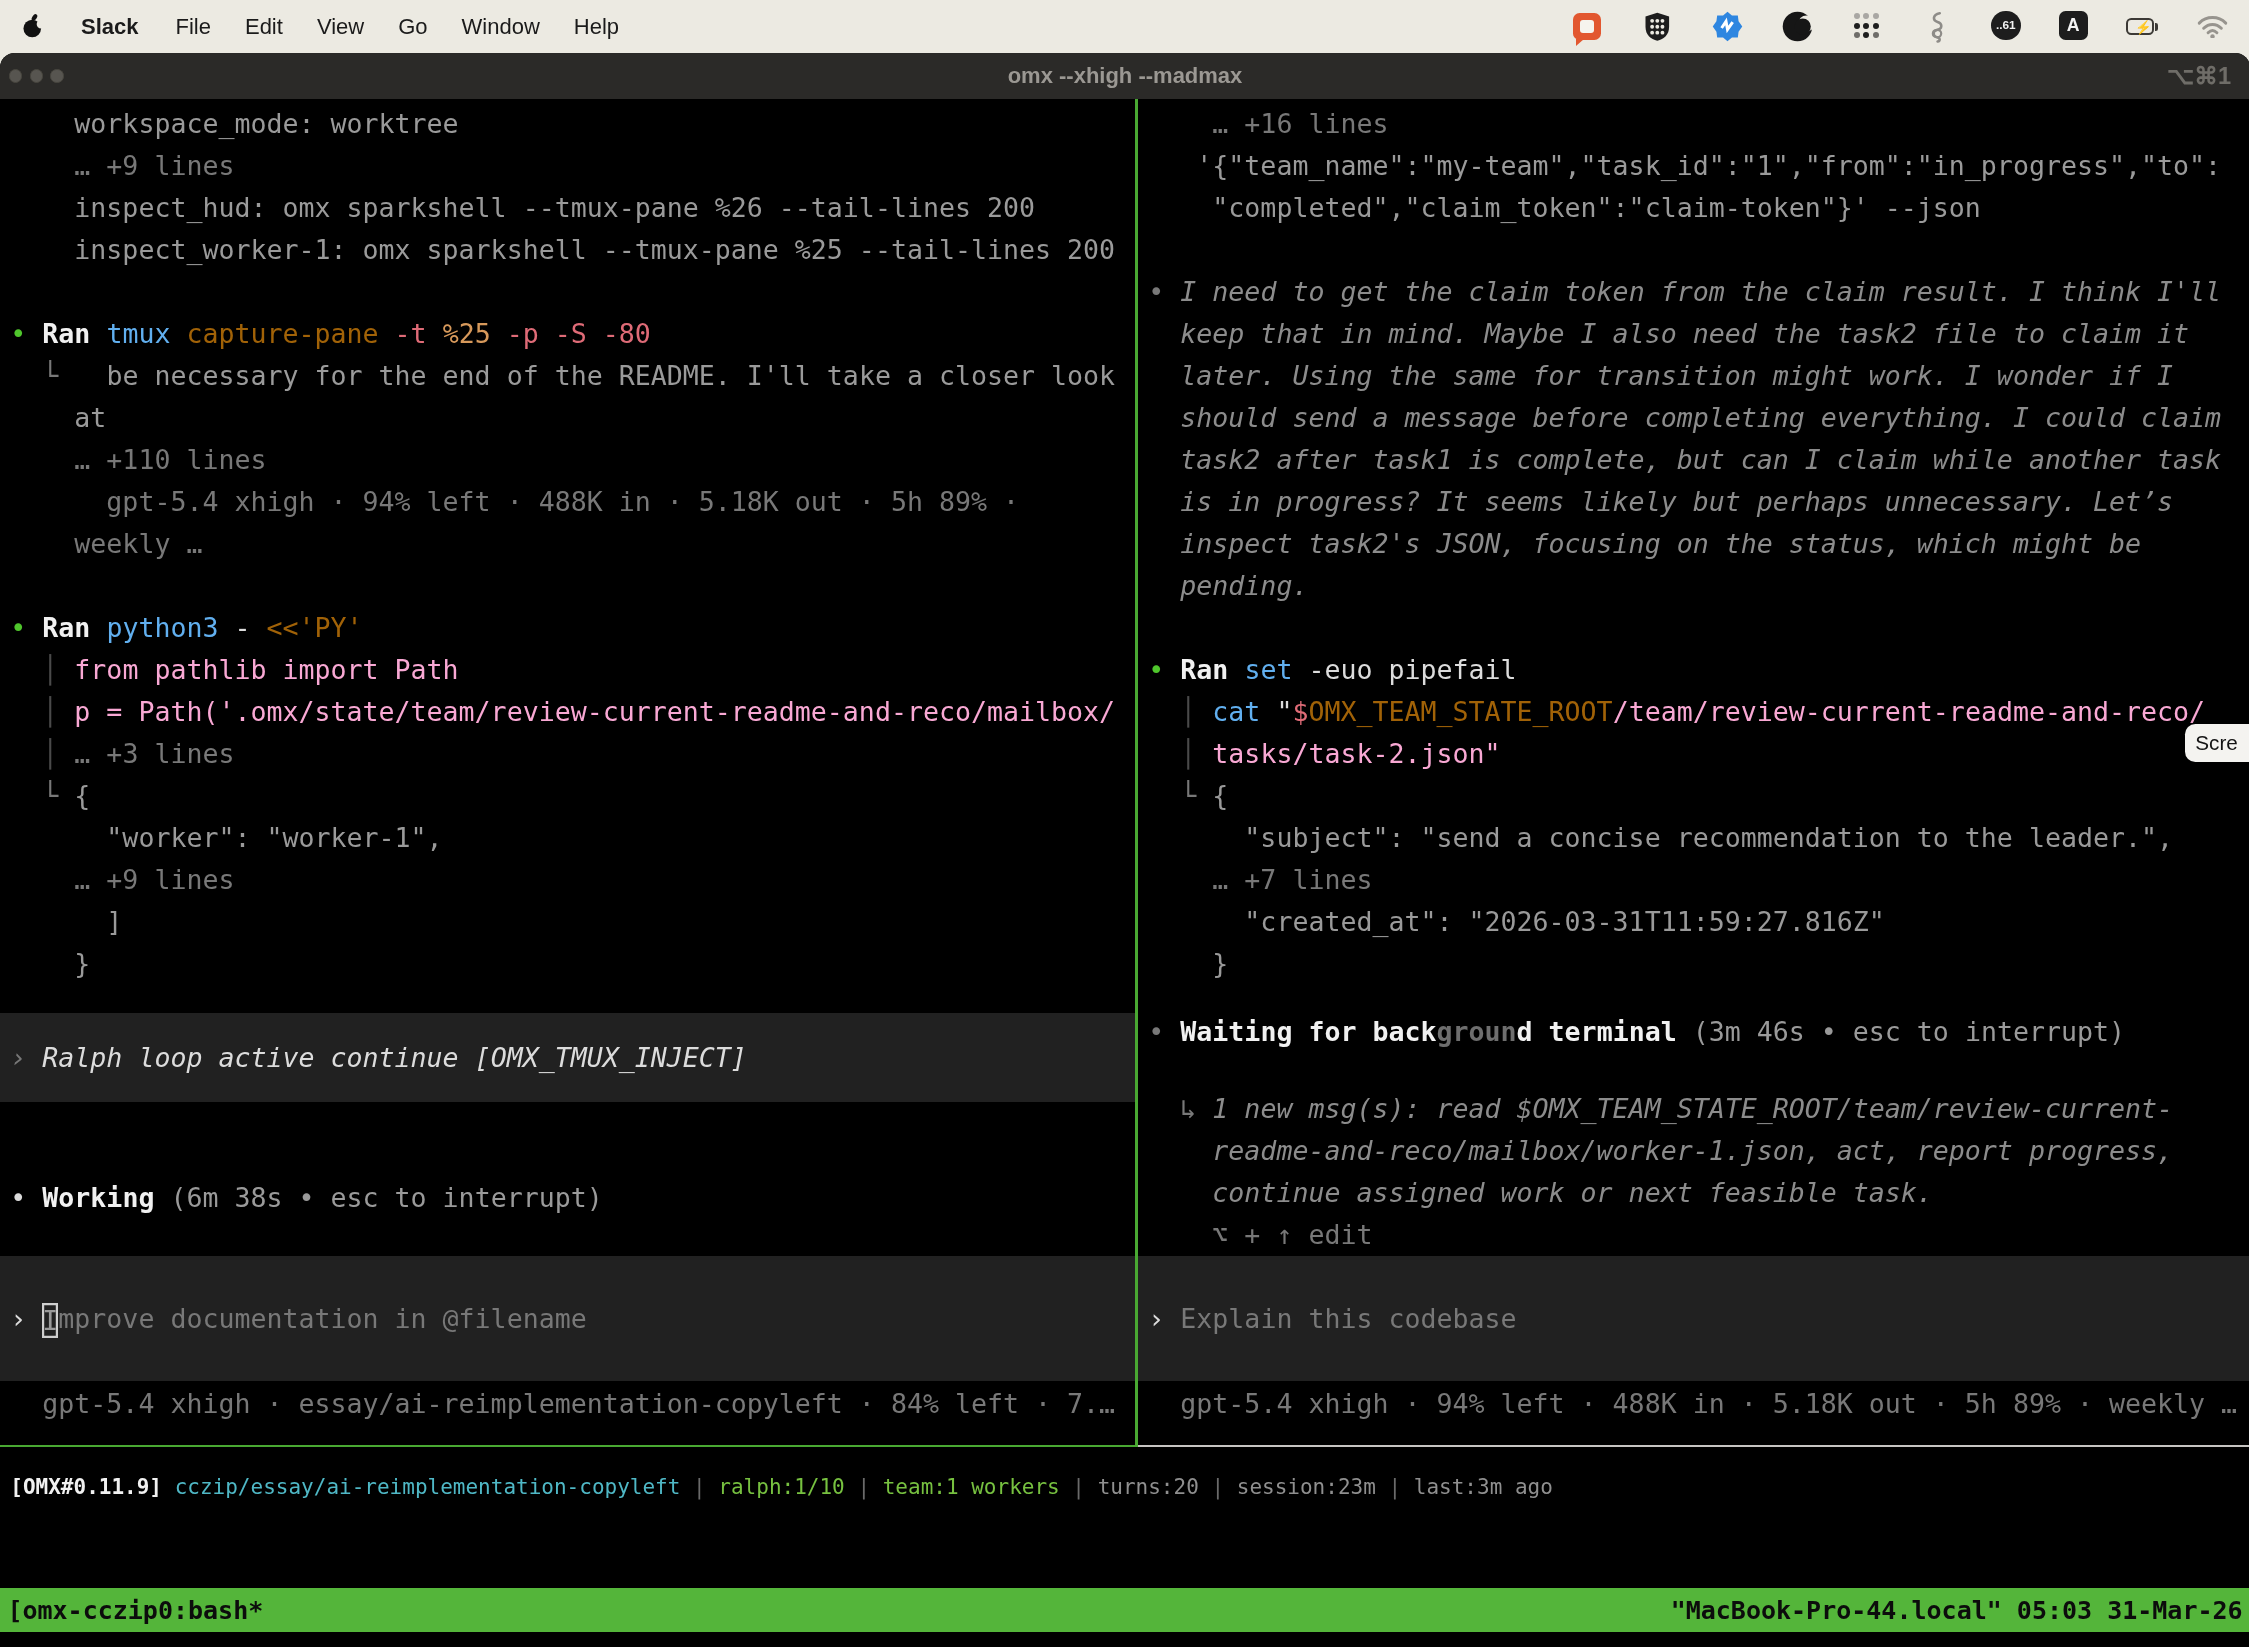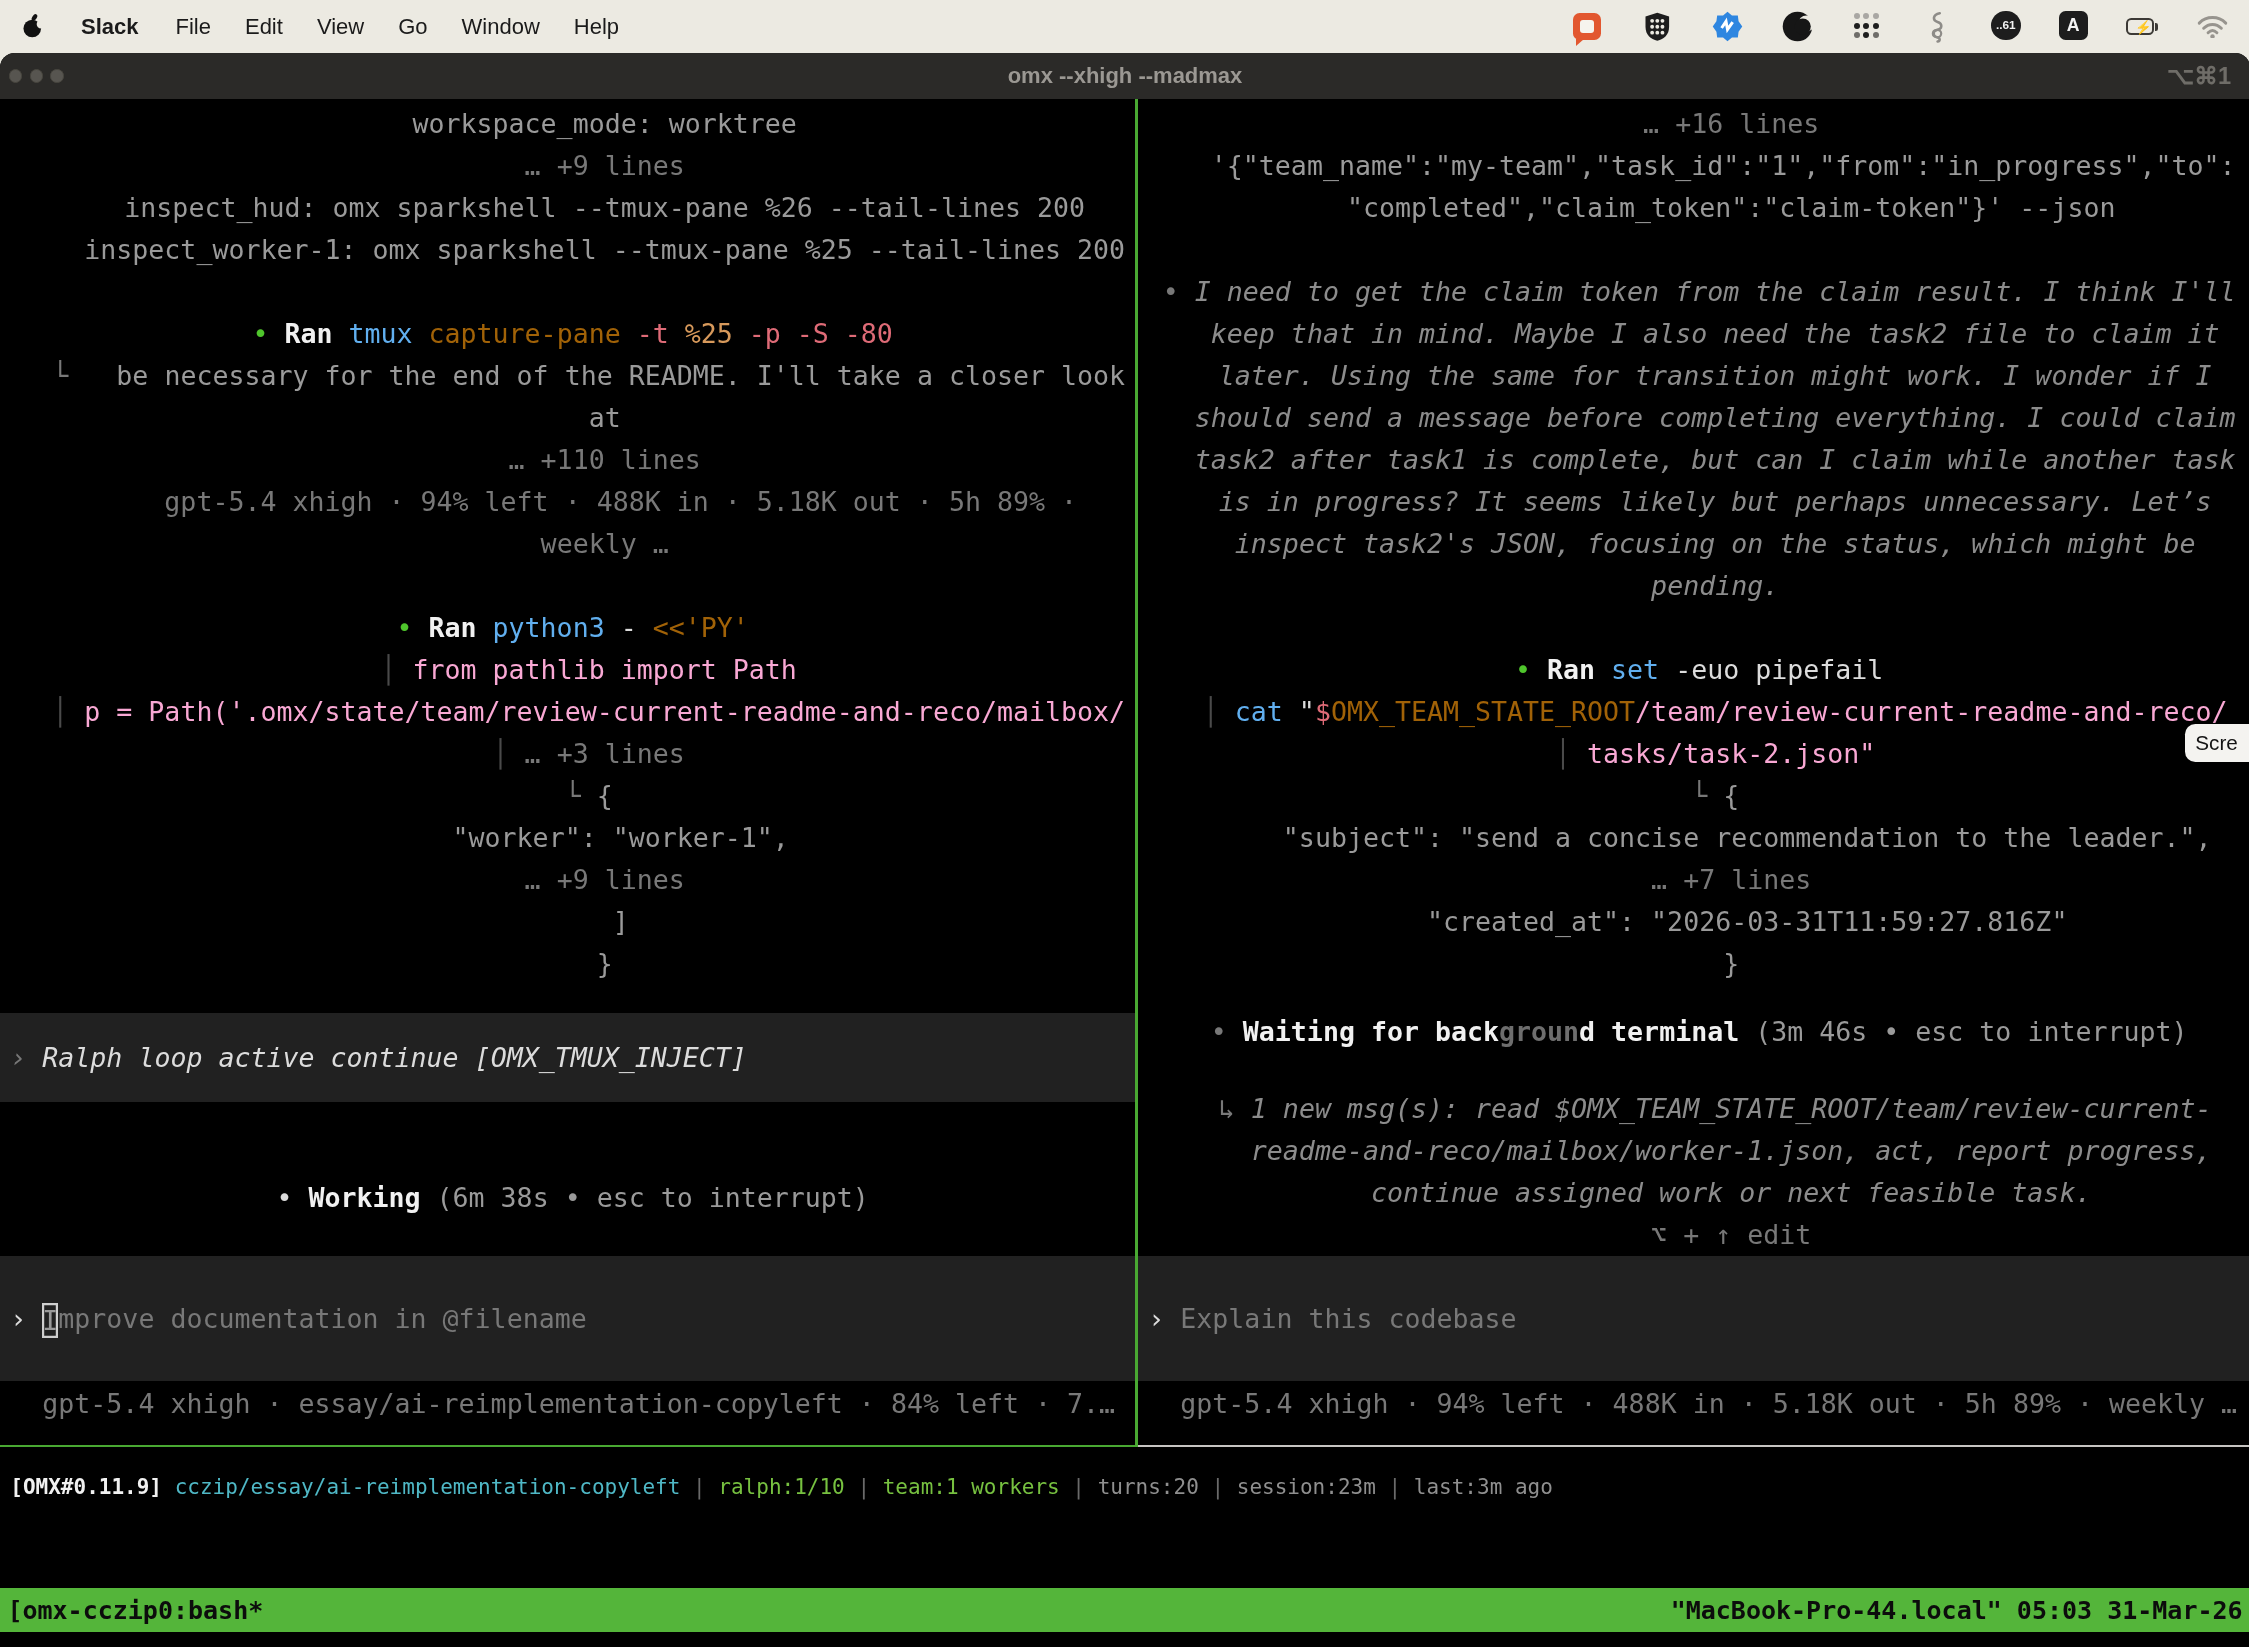--- a/index.html
+++ b/index.html
@@ -44,21 +44,21 @@
 
   
   .pane-row{display:flex;height:1346px;position:relative;}
   .pane{position:relative;overflow:hidden;background:#000;height:100%;
     font-family:"DejaVu Sans Mono","Liberation Mono",monospace;font-size:26.6px;}
   .pane.left{width:1135px;}
   .pane.right{width:1112px;}
   .vdivider{width:3px;height:100%;background:#49a832;}
   .flow{padding:4.4px 0 0 10.3px;}
   .tl{height:42px;line-height:42px;white-space:pre;padding-left:0;}
-  .flow .tl, .abs .tl, .band .tl{padding-left:0;text-align:center;}
+  .flow .tl, .abs .tl, .band .tl{padding-left:0;}
   .abs{position:absolute;left:10.3px;right:0;}
   .band{position:absolute;left:0;right:0;background:#212121;display:flex;align-items:center;padding-left:10.3px;}
   .band.notice{top:914px;height:89px;font-style:italic;}
   .band.input{top:1157px;height:125px;}
   .status-abs{position:absolute;left:10.3px;right:0;top:1284px;}
 
   
   .s-g{color:#9a9a9a;}
   .s-d{color:#787878;}
   .s-w{color:#dcdcdc;}

